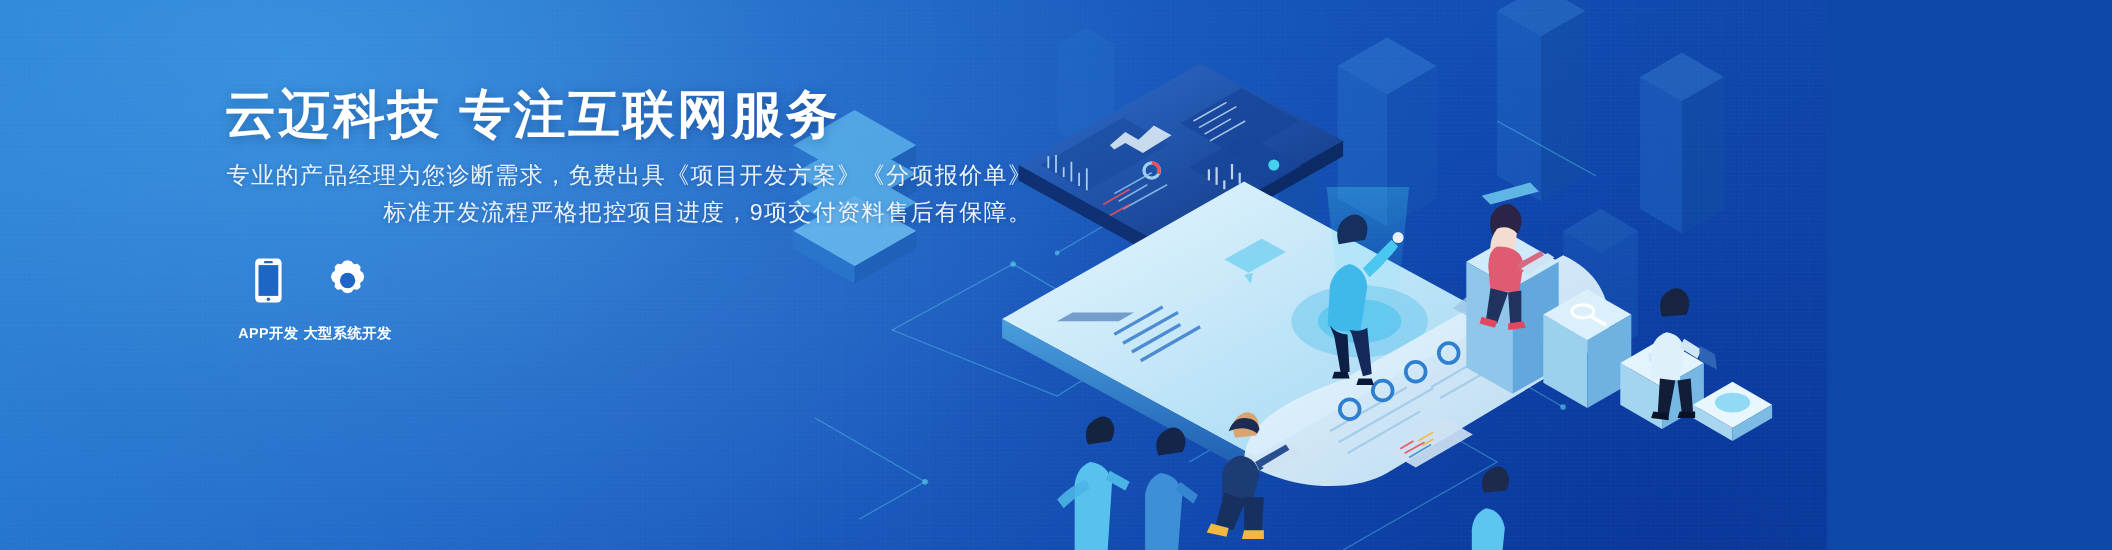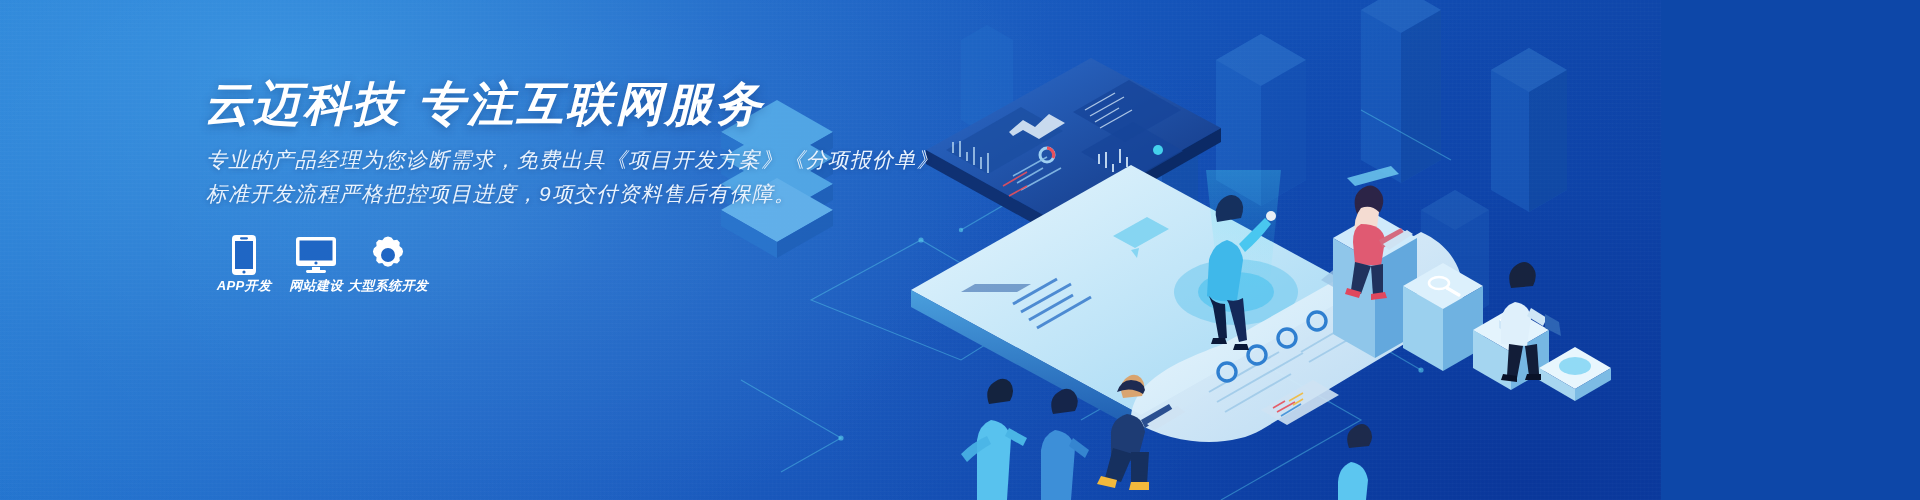--- a/index.html
+++ b/index.html
@@ -5,46 +5,45 @@
 <style>
   html,body{margin:0;padding:0;background:#0d47a8;}
   body{font-family:"Liberation Sans","DejaVu Sans",sans-serif;}
 
   .banner{
     position:relative;width:1661px;height:500px;overflow:hidden;
     background:
       radial-gradient(ellipse 1100px 760px at 16% 12%, rgba(56,150,226,.72) 0%, rgba(47,130,214,.30) 42%, rgba(20,80,185,0) 72%),
       radial-gradient(ellipse 900px 620px at 92% 96%, rgba(9,52,152,.80) 0%, rgba(12,62,168,.30) 48%, rgba(12,62,168,0) 78%),
       linear-gradient(128deg,#2a84d8 0%,#2071cd 20%,#1a61c4 38%,#1454ba 56%,#1049ae 74%,#0c3f9f 100%);
-    font-style: italic;
   }
   
   .grid-tex{
     position:absolute;inset:0;pointer-events:none;opacity:.30;
     background-image:
       repeating-linear-gradient(0deg,rgba(255,255,255,.05) 0 1px,rgba(255,255,255,0) 1px 4px),
       repeating-linear-gradient(90deg,rgba(255,255,255,.035) 0 1px,rgba(255,255,255,0) 1px 4px);
   }
   .vignette{position:absolute;inset:0;pointer-events:none;
     background:radial-gradient(ellipse 1400px 800px at 30% 45%,rgba(255,255,255,.06) 0%,rgba(0,0,0,0) 60%);}
 
   
   .content{position:absolute;left:204px;top:0;width:760px;height:100%;z-index:6;}
   .headline{
     position:absolute;top:73px;left:0;
     font-size:47px;font-weight:bold;color:#ffffff;letter-spacing:2.5px;
     white-space:nowrap;text-shadow:0 2px 10px rgba(4,32,90,.35);
   }
   .sub{position:absolute;top:143px;left:2px;color:#eaf3fd;font-size:21px;line-height:34px;letter-spacing:1.2px;white-space:nowrap;font-weight:400;}
-  .sub div{text-shadow:0 1px 5px rgba(4,32,90,.30);}
+  .sub div{text-shadow:0 1px 5px rgba(4,32,90,.30);text-align:right;}
 
   .services{position:absolute;top:233px;left:4px;display:flex;gap:0;}
   .svc{width:72px;display:flex;flex-direction:column;align-items:center;}
   .svc .ico{height:44px;display:flex;align-items:center;justify-content:center;}
-  .svc .lbl{color:#ffffff;font-size:13px;font-weight:bold;letter-spacing:.4px;white-space:nowrap;}
+  .svc .lbl{margin-top:17px;color:#ffffff;font-size:13px;font-weight:bold;letter-spacing:.4px;white-space:nowrap;}
   .svc svg{display:block;}
 
   
   .art{position:absolute;right:0;top:0;width:1000px;height:500px;z-index:4;}
   .art svg{display:block;}
 </style>
 </head>
 <body>
 
 <div class="banner">
@@ -377,32 +376,20 @@
             <rect x="4" y="7" width="18" height="28" fill="#1f66c4"></rect>
             <rect x="9" y="3.2" width="8" height="2.2" rx="1.1" fill="#1f66c4"></rect>
             <circle cx="13" cy="38" r="1.6" fill="#1f66c4"></circle>
           </svg>
         </span>
         <span class="lbl">APP开发</span>
       </div>
 
 
 
-      <div class="svc">
-        <span class="ico">
-          <svg width="42" height="38" viewBox="0 0 42 38">
-            <rect x="1" y="1" width="40" height="29" rx="3" fill="#ffffff"></rect>
-            <rect x="4.5" y="4.5" width="33" height="20" fill="#1f66c4"></rect>
-            <circle cx="21" cy="27" r="1.6" fill="#1f66c4"></circle>
-            <rect x="17" y="31" width="8" height="3" fill="#ffffff"></rect>
-            <rect x="11" y="34" width="20" height="3" rx="1.4" fill="#ffffff"></rect>
-          </svg>
-        </span>
-        <span class="lbl">网站建设</span>
-      </div>
 
       <div class="svc">
         <span class="ico">
           <svg width="40" height="40" viewBox="0 0 40 40">
             <path d="M20 1.5l3.4 1 2.3 2.7 3.5-.4 2.6 2.6-.4 3.5 2.7 2.3 1 3.4-1 3.4-2.7 2.3.4 3.5-2.6 2.6-3.5-.4-2.3 2.7-3.4 1-3.4-1-2.3-2.7-3.5.4-2.6-2.6.4-3.5-2.7-2.3-1-3.4 1-3.4 2.7-2.3-.4-3.5 2.6-2.6 3.5.4 2.3-2.7z" fill="#ffffff"></path>
             <circle cx="20" cy="20" r="7" fill="#1f66c4"></circle>
           </svg>
         </span>
         <span class="lbl">大型系统开发</span>
       </div>

